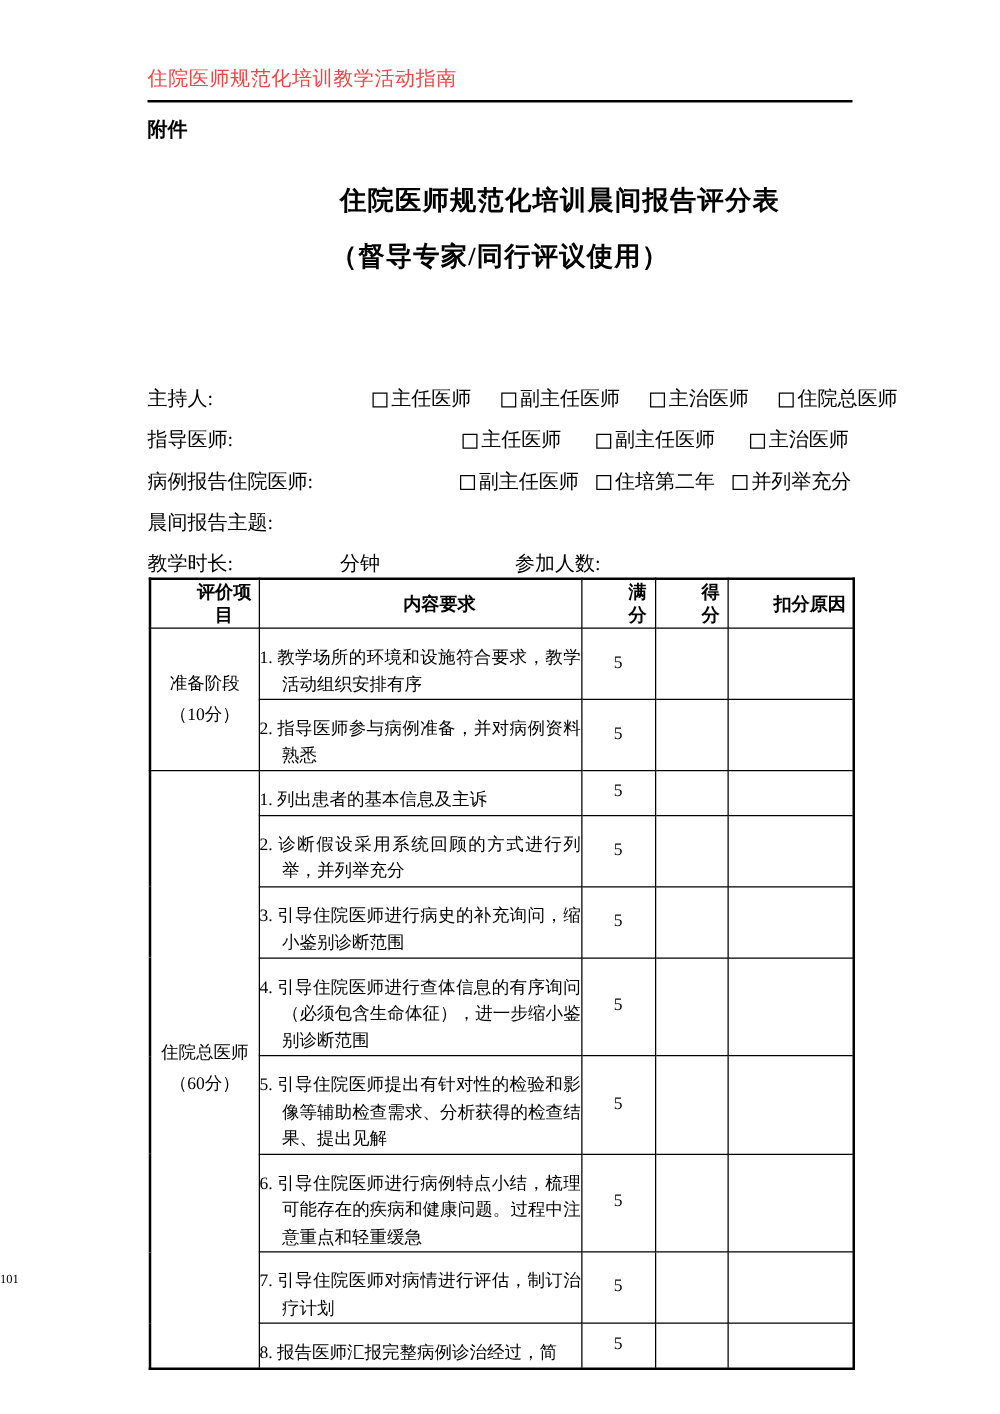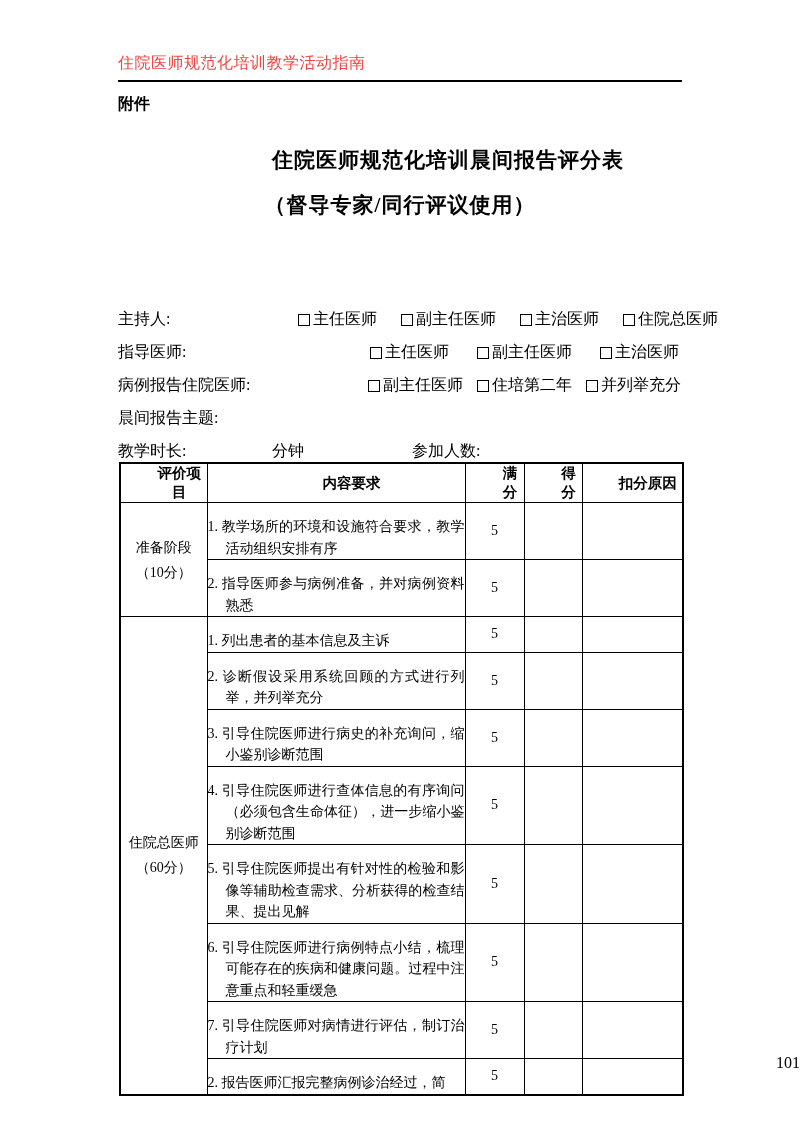--- a/index.html
+++ b/index.html
@@ -48,22 +48,22 @@
   .scoring-table th, .scoring-table td {
     border:1px solid #000; padding:0; vertical-align:middle;
     font-size:14px; overflow:hidden;
   }
   .scoring-table th { font-weight:bold; font-size:14.5px; text-align:center;padding-left:31px; }
   .gcell { text-align:center; line-height:25px; }
   .icell { padding:3px 5px 3px 7px; }
   .itext { line-height:21.5px; padding-left:18px; text-indent:-18px; text-align:justify;margin-top:13px; }
   .fcell { text-align:center; }
   .page-number {
-    position:absolute; left:0; top:1054px; width:100%;
-    text-align:right; font-size:16px;
+    position:absolute; left:0; top:1018px; width:100%;
+    text-align:left; font-size:10px;
   }
 </style>
 </head>
 <body>
 
 <div class="page">
 
   <div class="running-header">住院医师规范化培训教学活动指南</div>
 
   <div class="attachment">附件</div>
@@ -233,21 +233,21 @@
     <tr style="height:55px">
       <td class="icell">
             <div class="itext">7. 引导住院医师对病情进行评估，制订治疗计划</div>
           </td>
       <td class="fcell">5</td>
       <td></td>
       <td></td>
     </tr>
     <tr style="height:28px">
       <td class="icell">
-            <div class="itext">2. 报告医师汇报完整病例诊治经过，简</div>
+            <div class="itext">8. 报告医师汇报完整病例诊治经过，简</div>
           </td>
       <td class="fcell">5</td>
       <td></td>
       <td></td>
     </tr>
   </tbody>
     </table>
 
   <div class="page-number">101</div>
 

